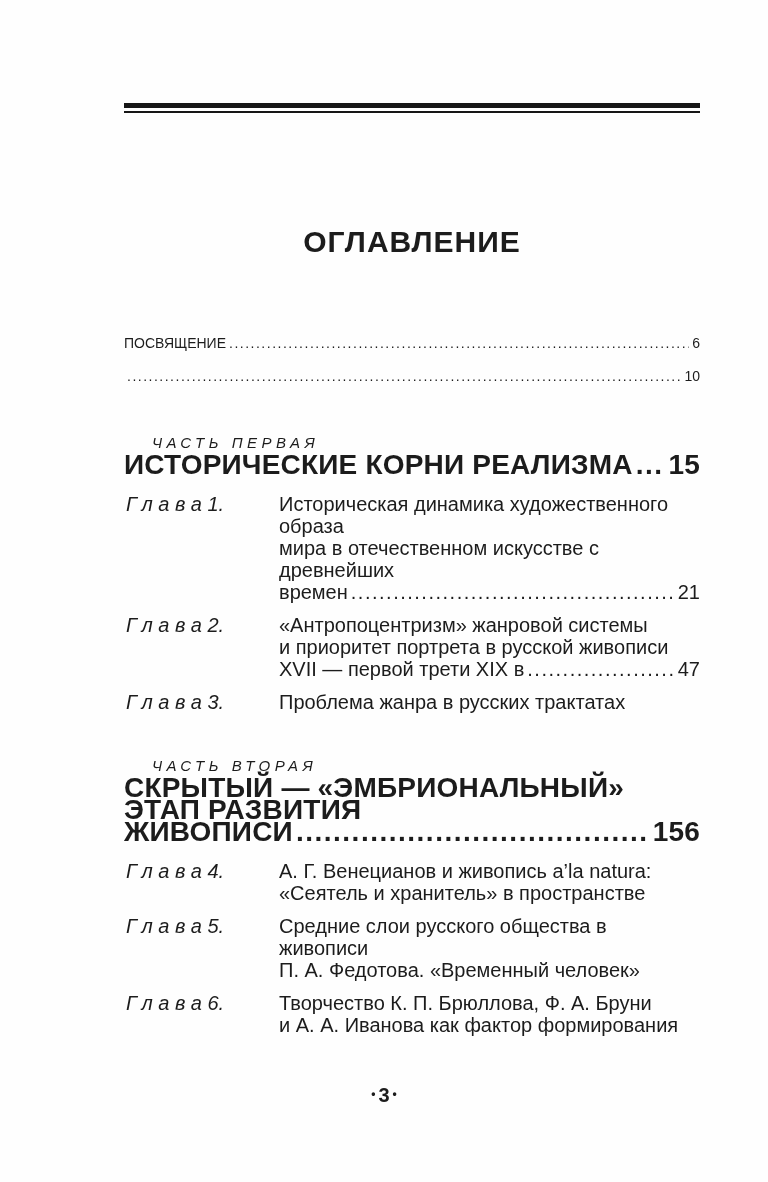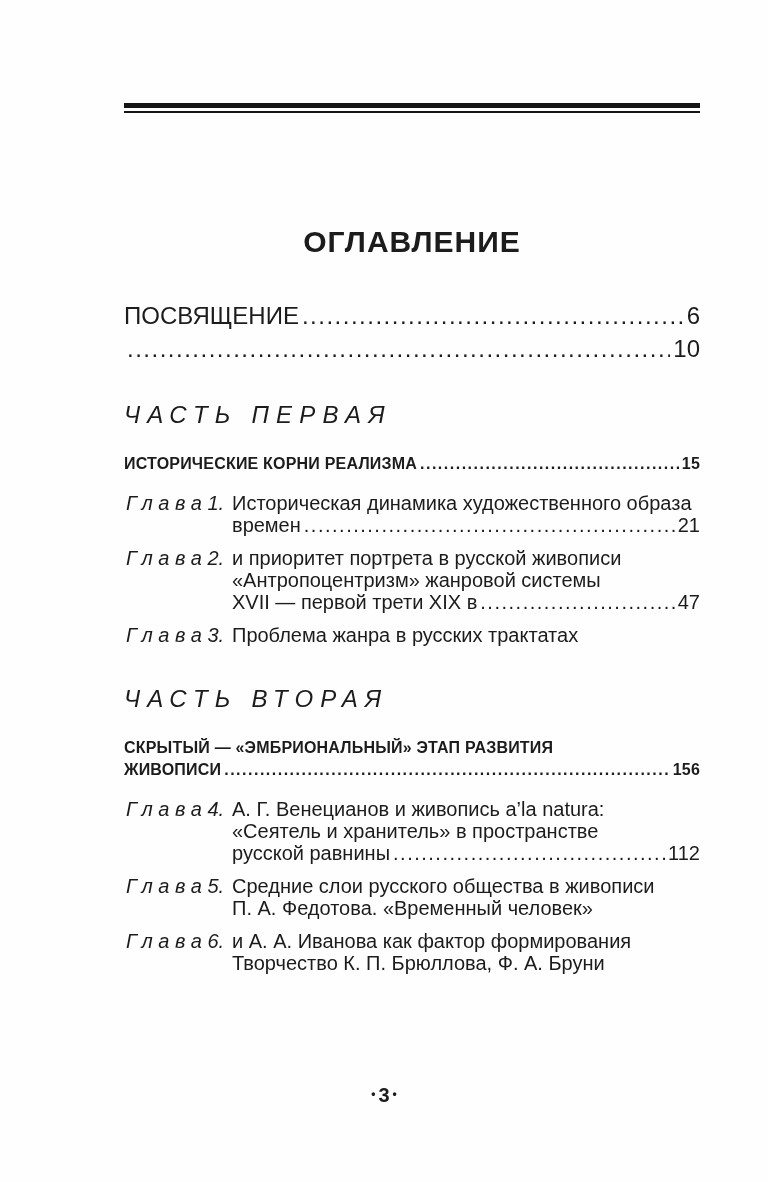--- a/index.html
+++ b/index.html
@@ -22,55 +22,55 @@
     box-sizing:border-box;
   }
   .toc-title{
     margin-top:112px;
     text-align:center;
     font-size:30px;
     font-weight:700;
     letter-spacing:1px;
     line-height:34px;
   }
-  .front{margin-top:40px;font-size:24px;}
+  .front{margin-top:68px;font-size:14px;}
   .front .dotline{line-height:33px;}
   .part1{margin-top:39px;}
   .part2{margin-top:42px;}
   .part-label{
     font-style:italic;
-    font-size:24px;
+    font-size:15px;
     letter-spacing:0.30em;
     line-height:22px;
+    margin-left:28px;
   }
   .part-heading{
     font-weight:700;
-    font-size:16px;
+    font-size:28px;
     line-height:22px;
     margin-bottom:17px;
     letter-spacing:0.2px;
-    margin-top:27px;
   }
   .chapter{
     display:flex;
     font-size:20px;
     line-height:22px;
     margin-bottom:11px;
   }
   .chapter:last-child{margin-bottom:0;}
   .ch-label{
     flex:0 0 108px;
     box-sizing:border-box;
     padding-right:6px;
     display:flex;
     justify-content:center;
     font-style:italic;
   }
   .ch-word{letter-spacing:0.28em;}
-  .ch-body{flex:1 1 auto;min-width:0;}
+  .ch-body{flex:1 1 auto;min-width:0;margin-left:47px;}
   .dotline{display:flex;align-items:baseline;}
   .dotline .lbl{white-space:pre;}
   .dots{
     flex:1 1 auto;
     overflow:hidden;
     white-space:nowrap;
     min-width:0;
     margin:0 3px;
   }
   .dots::after{
@@ -125,36 +125,37 @@
         </div>
       </div>
 
       <div class="chapter">
         <div class="ch-label">
           <span class="ch-word">Глава</span>
           <span class="ch-num">1.</span>
         </div>
         <div class="ch-body">
           <div>Историческая динамика художественного образа</div>
+          <div>мира в отечественном искусстве с древнейших</div>
           <div class="dotline">
             <span class="lbl">времен</span>
             <span class="dots"></span>
             <span class="pg">21</span>
           </div>
         </div>
       </div>
 
       <div class="chapter">
         <div class="ch-label">
           <span class="ch-word">Глава</span>
           <span class="ch-num">2.</span>
         </div>
         <div class="ch-body">
+          <div>«Антропоцентризм» жанровой системы</div>
           <div>и приоритет портрета в русской живописи</div>
-          <div>«Антропоцентризм» жанровой системы</div>
           <div class="dotline">
             <span class="lbl">XVII — первой трети XIX в</span>
             <span class="dots"></span>
             <span class="pg">47</span>
           </div>
         </div>
       </div>
 
       <div class="chapter">
         <div class="ch-label">
@@ -179,47 +180,42 @@
       </div>
 
       <div class="chapter">
         <div class="ch-label">
           <span class="ch-word">Глава</span>
           <span class="ch-num">4.</span>
         </div>
         <div class="ch-body">
           <div>А. Г. Венецианов и живопись a’la natura:</div>
           <div>«Сеятель и хранитель» в пространстве</div>
-          <div class="dotline">
-            <span class="lbl">русской равнины</span>
-            <span class="dots"></span>
-            <span class="pg">112</span>
-          </div>
         </div>
       </div>
 
       <div class="chapter">
         <div class="ch-label">
           <span class="ch-word">Глава</span>
           <span class="ch-num">5.</span>
         </div>
         <div class="ch-body">
           <div>Средние слои русского общества в живописи</div>
           <div>П. А. Федотова. «Временный человек»</div>
         </div>
       </div>
 
       <div class="chapter">
         <div class="ch-label">
           <span class="ch-word">Глава</span>
           <span class="ch-num">6.</span>
         </div>
         <div class="ch-body">
+          <div>Творчество К. П. Брюллова, Ф. А. Бруни</div>
           <div>и А. А. Иванова как фактор формирования</div>
-          <div>Творчество К. П. Брюллова, Ф. А. Бруни</div>
         </div>
       </div>
     </div>
 
   </div>
 
   <div class="footer">
     <span class="bullet">•</span><span>3</span><span class="bullet">•</span>
   </div>
 </div>

